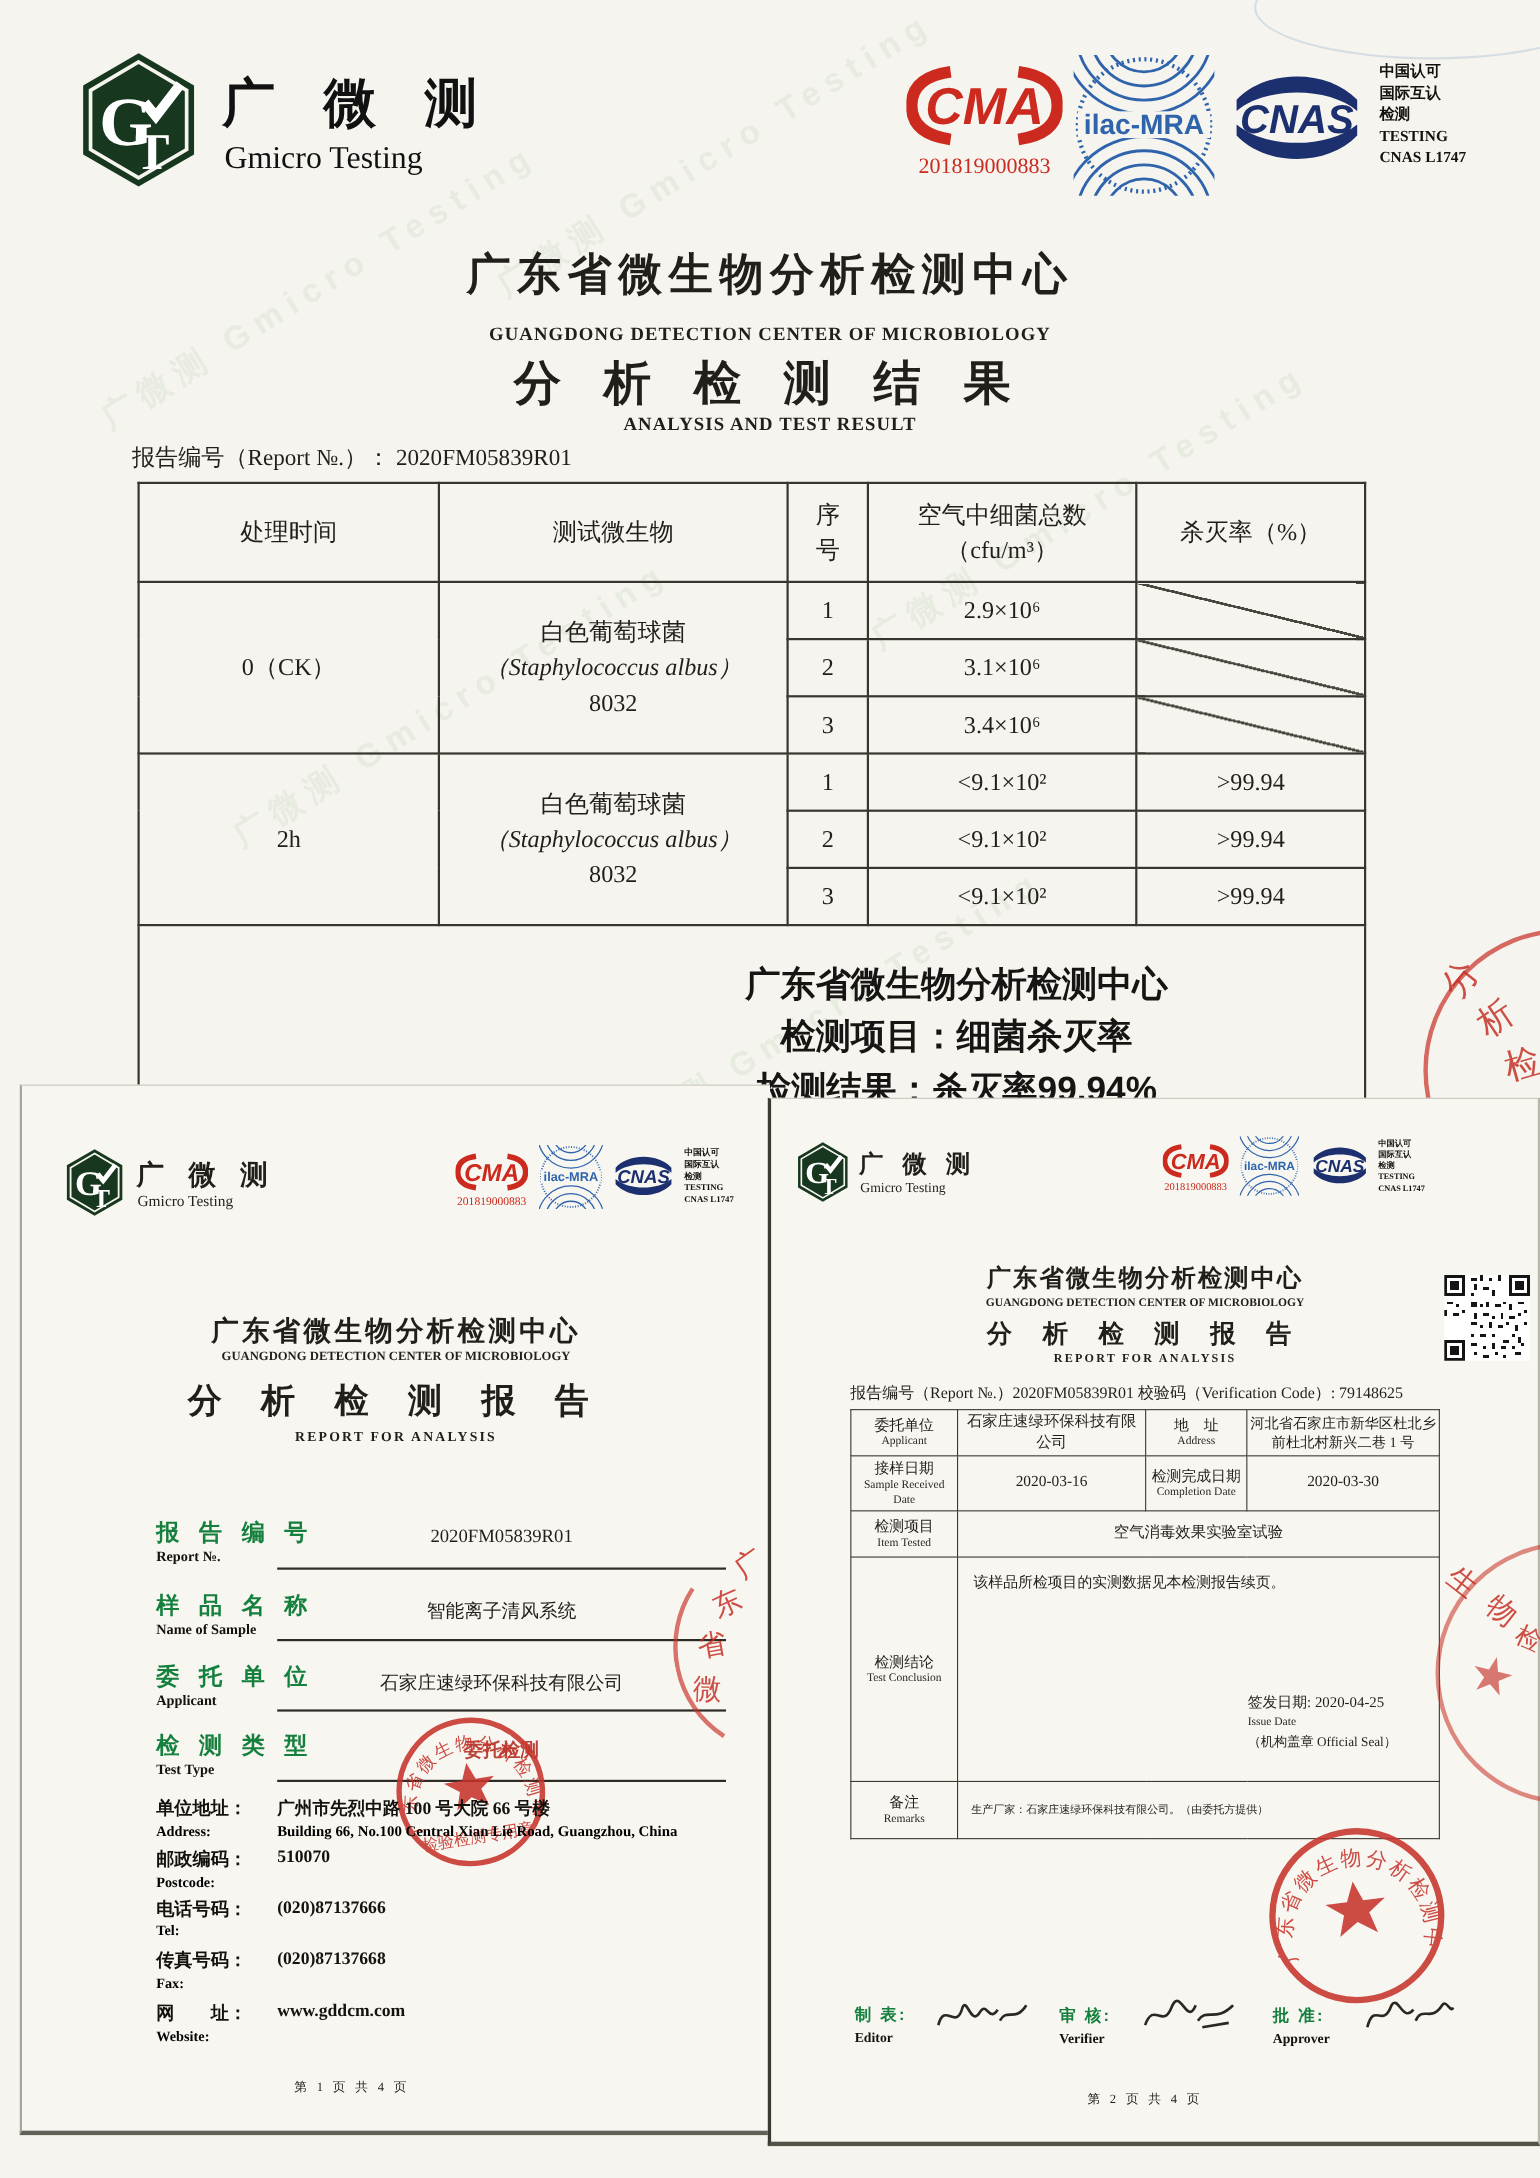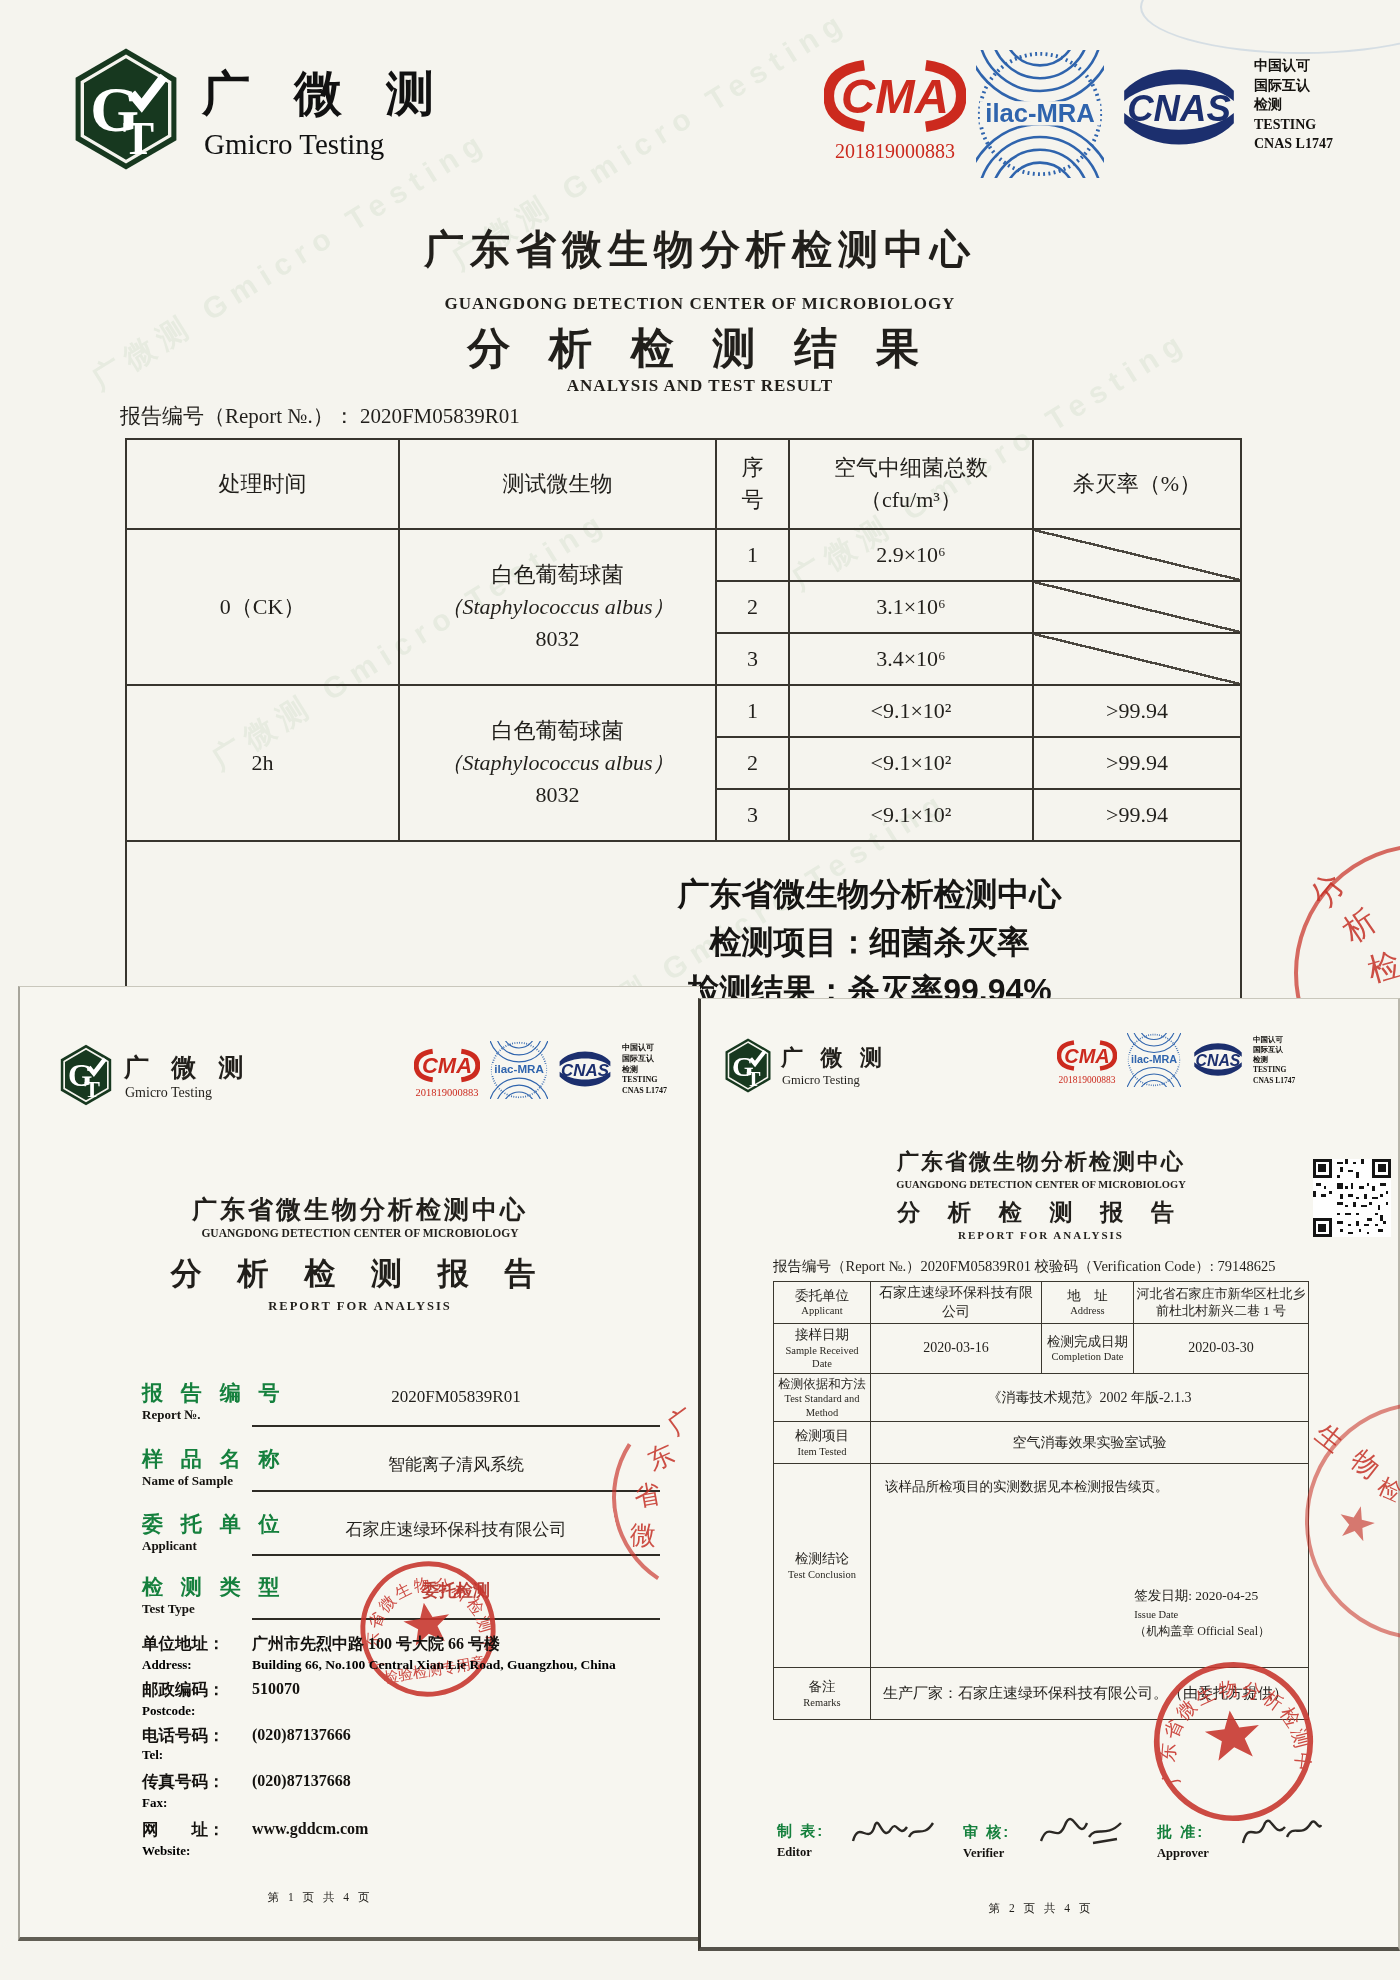--- a/index.html
+++ b/index.html
@@ -448,27 +448,20 @@
               <span class="lz">接样日期</span>
               <span class="le">Sample Received Date</span>
             </td>
         <td>2020-03-16</td>
         <td>
               <span class="lz">检测完成日期</span>
               <span class="le">Completion Date</span>
             </td>
         <td>2020-03-30</td>
       </tr>
-      <tr style="height:46px">
-        <td>
-              <span class="lz" style="font-size:12.5px">检测依据和方法</span>
-              <span class="le">Test Standard and Method</span>
-            </td>
-        <td colspan="3">《消毒技术规范》2002 年版-2.1.3</td>
-      </tr>
       <tr style="height:42px">
         <td>
               <span class="lz">检测项目</span>
               <span class="le">Item Tested</span>
             </td>
         <td colspan="3">空气消毒效果实验室试验</td>
       </tr>
       <tr style="height:204px">
         <td>
               <span class="lz">检测结论</span>
@@ -481,21 +474,21 @@
             <div style="font-size:10.5px">Issue Date</div>
             <div style="font-size:12px">（机构盖章 Official Seal）</div>
           </div>
         </td>
       </tr>
       <tr style="height:52px">
         <td>
               <span class="lz">备注</span>
               <span class="le">Remarks</span>
             </td>
-        <td colspan="3" style="text-align:left;padding-left:12px;font-size:15px">生产厂家：石家庄速绿环保科技有限公司。（由委托方提供）</td>
+        <td colspan="3" style="text-align:left;padding-left:12px;font-size:10px">生产厂家：石家庄速绿环保科技有限公司。（由委托方提供）</td>
       </tr>
     </tbody>
       </table>
 
     <svg class="abs stampsvg" style="left:450px;top:660px;transform:rotate(-7deg)" width="165" height="165" viewBox="0 0 200 200" xmlns="http://www.w3.org/2000/svg" xmlns:xlink="http://www.w3.org/1999/xlink">
       <circle cx="100" cy="100" r="93" fill="none" stroke="#c7342c" stroke-width="7"></circle>
       <path id="ringB" d="M 30,142 A 74,74 0 1 1 170,142" fill="none"></path>
       <text font-size="23" letter-spacing="3" fill="#c7342c" font-family="Liberation Serif,serif">
         <textPath xlink:href="#ringB" href="#ringB">广东省微生物分析检测中心</textPath>
       </text>

